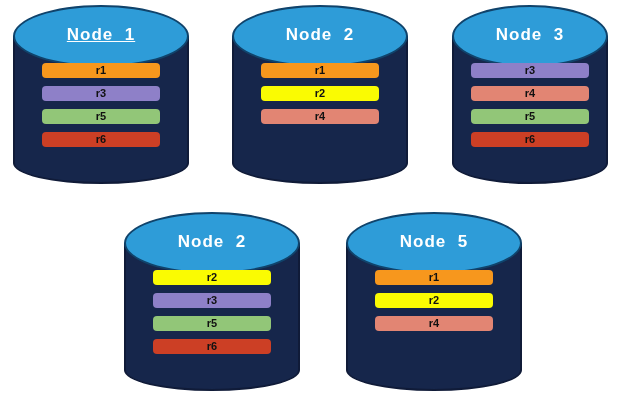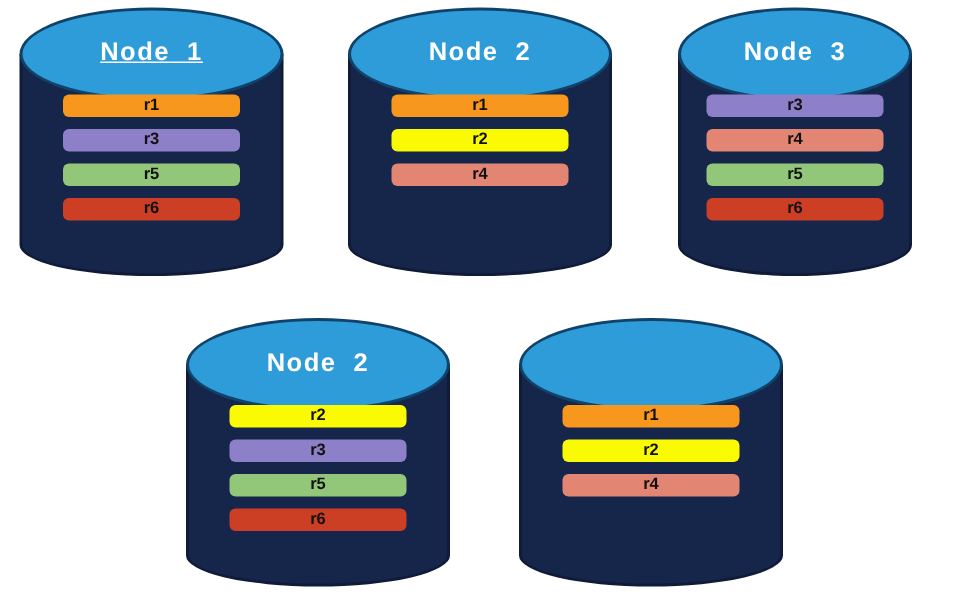--- a/index.html
+++ b/index.html
@@ -129,19 +129,20 @@
       <div class="shards" style="top: 58px;">
         <div class="shard" style="background: rgb(250, 251, 2); width: 118px;">r2</div>
         <div class="shard" style="background: rgb(142, 128, 200); width: 118px;">r3</div>
         <div class="shard" style="background: rgb(146, 198, 120); width: 118px;">r5</div>
         <div class="shard" style="background: rgb(204, 63, 37); width: 118px;">r6</div>
       </div>
     </div>
     <div class="node" style="left: 346px; top: 212px; width: 176px; height: 179px;">
       <div class="cyl-body" style="top: 31px; height: 148px;"></div>
       <div class="cyl-top" style="height: 62px;"></div>
+      <div class="node-label" style="top: 20px;">Node  5</div>
       <div class="shards" style="top: 58px;">
         <div class="shard" style="background: rgb(247, 151, 29); width: 118px;">r1</div>
         <div class="shard" style="background: rgb(250, 251, 2); width: 118px;">r2</div>
         <div class="shard" style="background: rgb(226, 133, 115); width: 118px;">r4</div>
       </div>
     </div>
   </div>
 
 </body></html>

